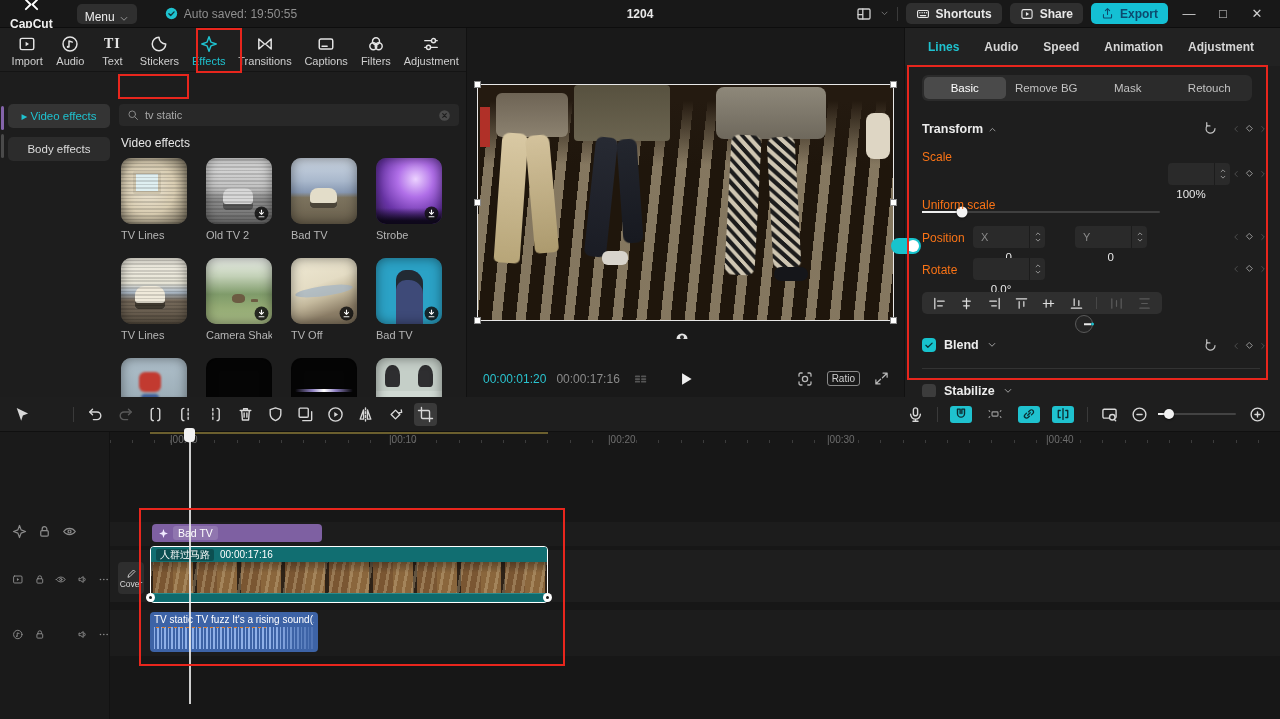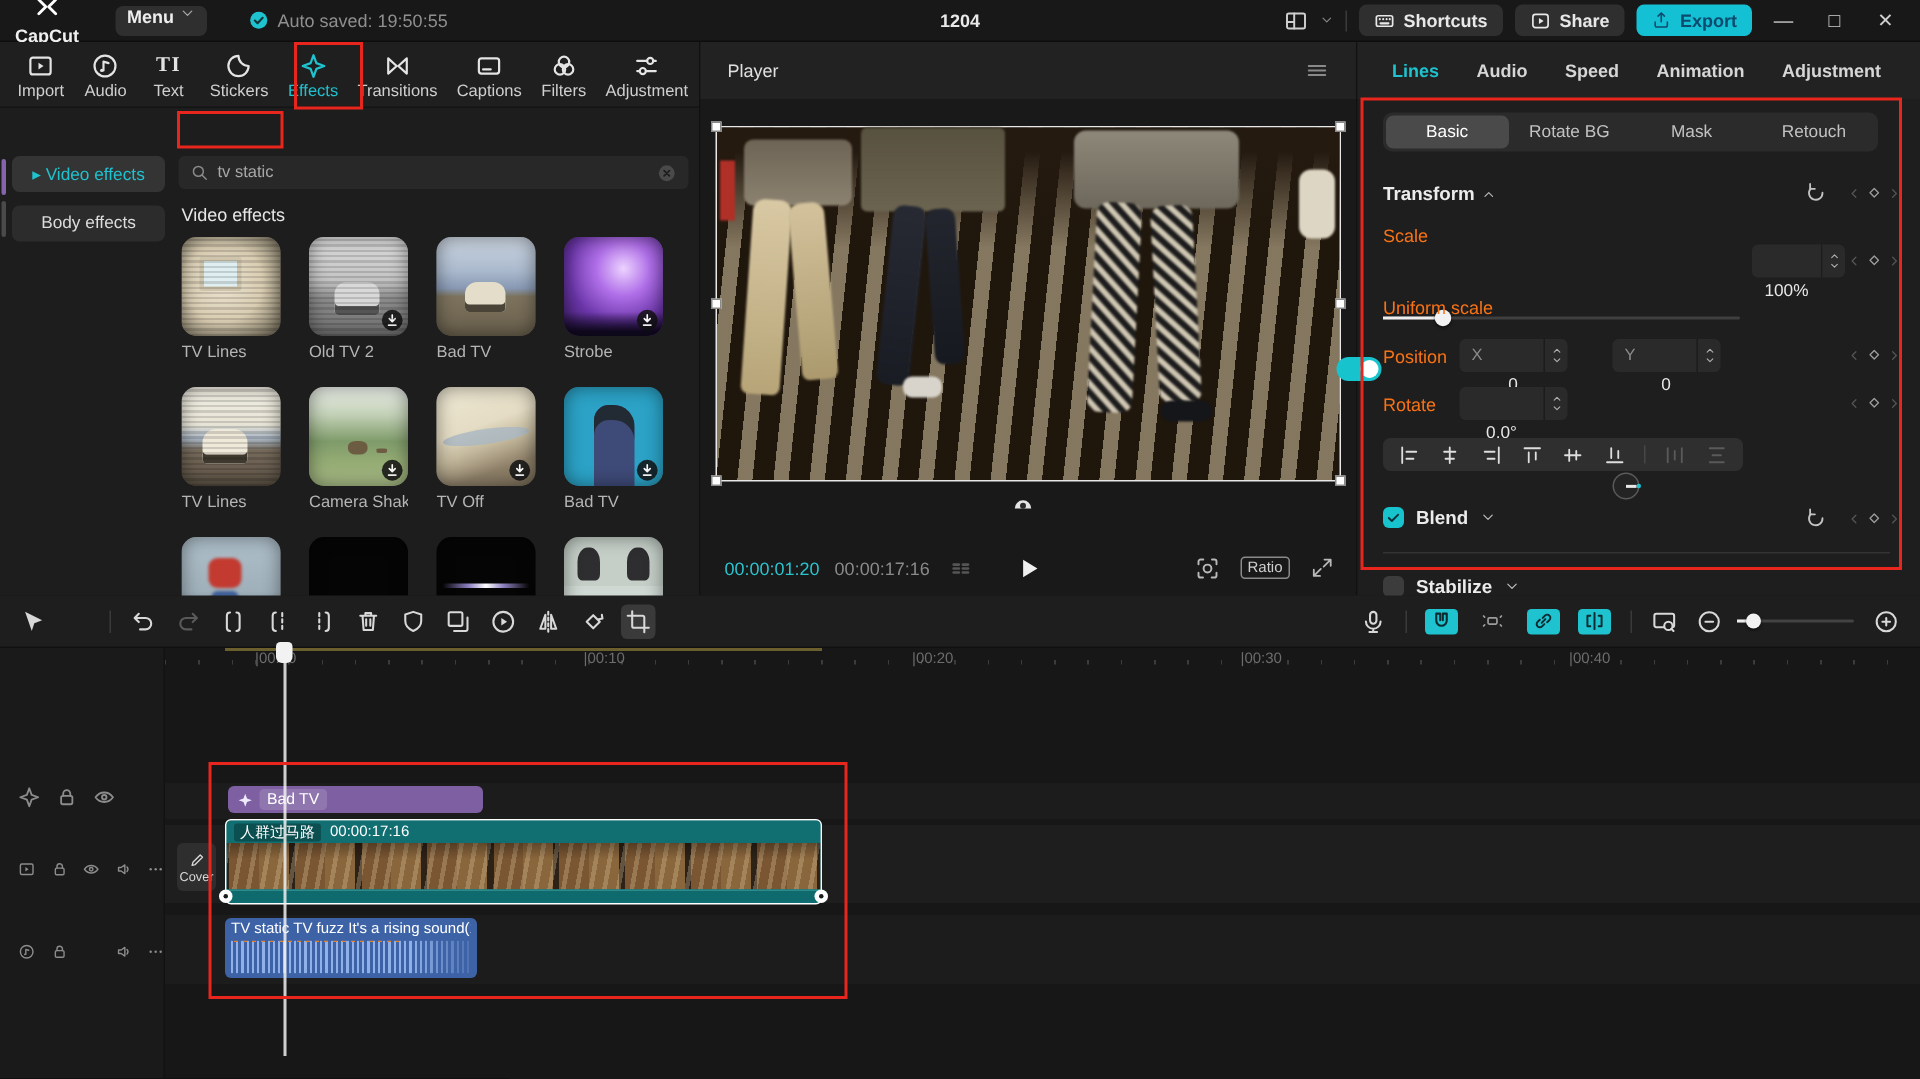--- a/index.html
+++ b/index.html
@@ -6,21 +6,21 @@
   html,body{background:#0e0e0e;}
   #app{position:relative;width:1280px;height:719px;overflow:hidden;background:#161616;
        font-family:"Liberation Sans",sans-serif;color:#cfcfcf;font-size:12px;-webkit-font-smoothing:antialiased;}
   .abs{position:absolute;}
   .ico{display:inline-flex;align-items:center;justify-content:center;}
   .ico svg{display:block;}
 
   
   #topbar{left:0;top:0;width:1280px;height:28px;background:#181818;display:flex;align-items:center;border-bottom:1px solid #0d0d0d;}
   .logo-wrap{display:flex;align-items:center;gap:5px;padding:0 10px;color:#f0f0f0;font-weight:bold;font-size:12px;flex-direction:column;}
-  .menu-btn{display:flex;align-items:flex-start;gap:4px;background:#2f2f2f;border-radius:5px;height:20px;padding:0 8px;margin-left:14px;color:#eee;font-weight:bold;}
+  .menu-btn{display:flex;align-items:flex-end;gap:4px;background:#2f2f2f;border-radius:5px;height:20px;padding:0 8px;margin-left:14px;color:#eee;font-weight:normal;}
   .autosave{display:flex;align-items:center;gap:6px;margin-left:28px;color:#8f8f8f;}
   .doc-title{position:absolute;left:50%;transform:translateX(-50%);color:#e8e8e8;font-weight:bold;}
   .tb-right{margin-left:auto;display:flex;align-items:center;gap:8px;padding-right:10px;}
   .tb-btn{display:flex;align-items:center;gap:6px;background:#2f2f2f;border-radius:5px;height:21px;padding:0 10px;color:#e8e8e8;font-weight:bold;}
   .tb-export{background:#14c0d4;color:#0c4a6e;}
   .win-ctl{color:#cfcfcf;width:26px;text-align:center;font-size:13px;}
   .tb-sep{width:1px;height:14px;background:#3a3a3a;}
 
   
   #left-panel{left:0;top:28px;width:467px;height:369px;background:#1d1d1d;border-right:1px solid #111;}
@@ -488,28 +488,20 @@
                 </g>
               </svg>
             </span>
           </div>
           <div class="card-name"></div>
         </div>
       </div>
   </div>
 
   <div id="player-panel" class="abs">
-    <div id="player-head">
-      <span id="player-title">Player</span>
-      <span id="player-menu" class="ico">
-          <svg viewBox="0 0 16 16" width="100%" height="100%" fill="none" stroke="currentColor" stroke-width="1.3" stroke-linecap="round" stroke-linejoin="round">
-            <path d="M2.5 5h11M2.5 8h11M2.5 11h11"></path>
-          </svg>
-        </span>
-    </div>
     <div id="canvas" class="abs">
       <div class="cw-stripes"></div>
       <div class="cw-top"></div>
 
       <div class="leg" style="left:2px;top:22px;width:10px;height:40px;background:#b03028"></div>
       <div class="leg" style="left:18px;top:8px;width:72px;height:44px;background:linear-gradient(180deg,#6e6455 0%,#8c8270 100%);border-radius:6px"></div>
       <div class="leg" style="left:20px;top:48px;width:26px;height:130px;background:linear-gradient(180deg,#d9c9a4,#b7a578);border-radius:8px 8px 5px 5px;transform:rotate(4deg)"></div>
       <div class="leg" style="left:52px;top:50px;width:24px;height:118px;background:linear-gradient(180deg,#d3c29c,#ac9a6e);border-radius:8px 8px 5px 5px;transform:rotate(-5deg)"></div>
       <div class="leg" style="left:96px;top:0px;width:96px;height:56px;background:linear-gradient(180deg,#57513f,#6b6450);border-radius:4px"></div>
       <div class="leg" style="left:112px;top:52px;width:22px;height:120px;background:linear-gradient(180deg,#272a33,#1a1c24);border-radius:7px;transform:rotate(6deg)"></div>
@@ -567,21 +559,21 @@
   <div id="right-panel" class="abs">
     <div id="insp-tabs">
         <span class="insp-tab active">Lines</span>
         <span class="insp-tab">Audio</span>
         <span class="insp-tab">Speed</span>
         <span class="insp-tab">Animation</span>
         <span class="insp-tab">Adjustment</span>
       </div>
     <div id="subtabs">
         <div class="subtab active">Basic</div>
-        <div class="subtab">Rotate BG</div>
+        <div class="subtab">Remove BG</div>
         <div class="subtab">Mask</div>
         <div class="subtab">Retouch</div>
       </div>
 
     <div class="abs" style="left:17px;top:94px;display:flex;align-items:center;gap:5px">
       <span class="sec-label">Transform</span>
       <span class="ico" style="width:9px;height:9px;color:#bdbdbd;transform:rotate(180deg)">
           <svg viewBox="0 0 16 16" width="100%" height="100%" fill="none" stroke="currentColor" stroke-width="1.3" stroke-linecap="round" stroke-linejoin="round">
             <path d="M3.5 5.5L8 10l4.5-4.5"></path>
           </svg>

